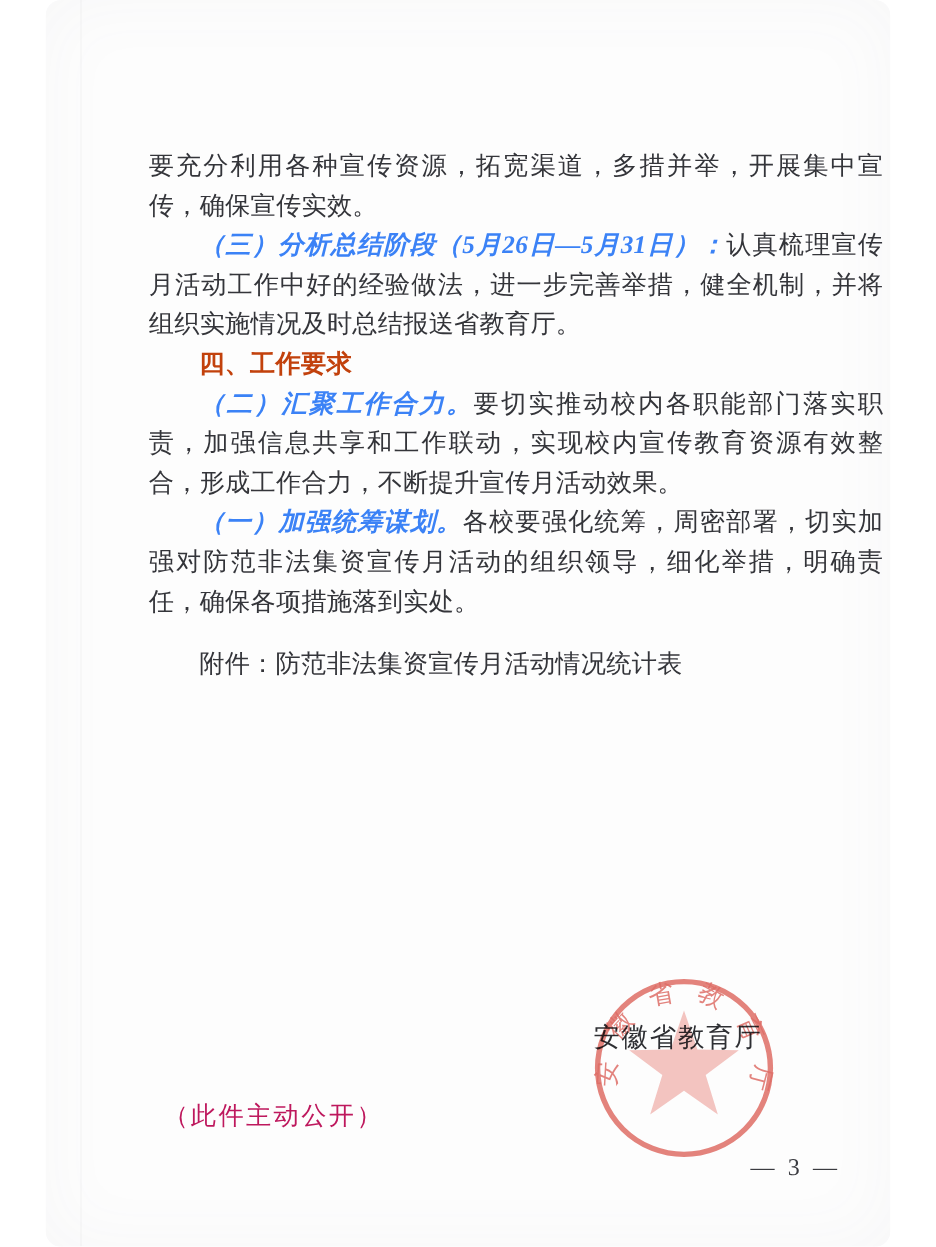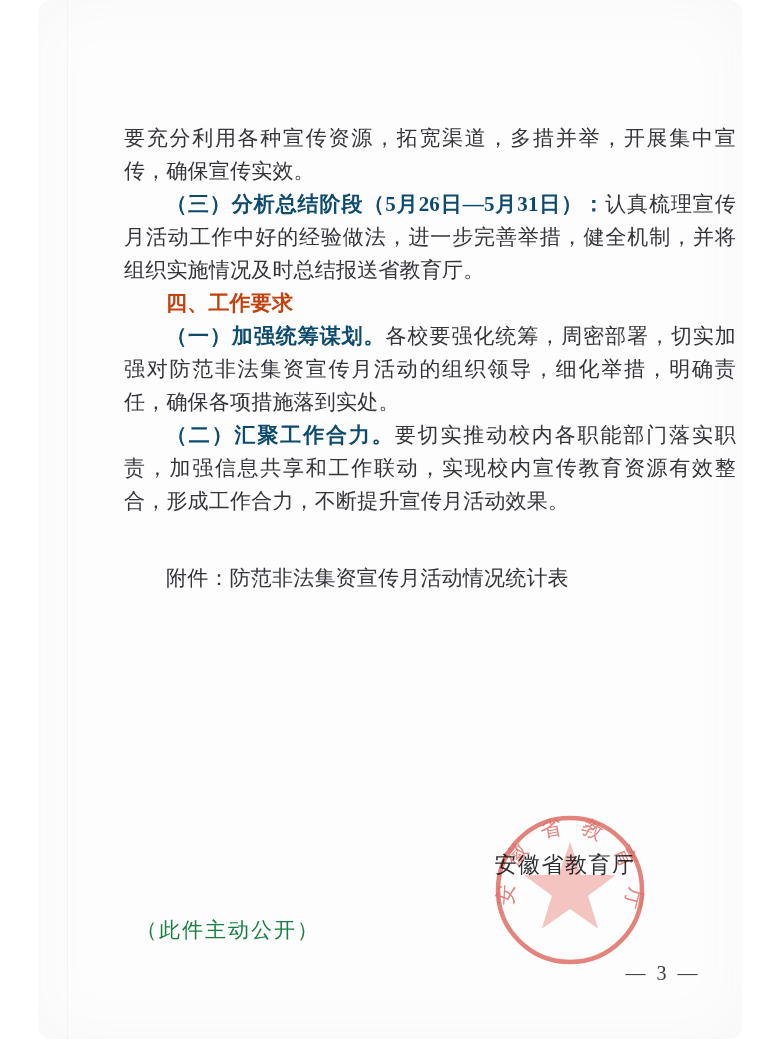--- a/index.html
+++ b/index.html
@@ -23,56 +23,56 @@
   }
   .body-text {
     position:absolute;
     left:86px; top:122px; width:612px;
     font-size:21px; line-height:33px;
     text-align:justify;
     letter-spacing:0.2px;
   }
   .para { margin:0; padding:0; text-indent:2em; }
   .para.no-indent { text-indent:0; }
-  .para .lead { font-weight:700; color:#0c4a6e; }
+  .para .lead { font-weight:700; color:#3b82f6;font-style:italic; }
   .para.section-heading { font-weight:700; color:#c2410c; }
-  .para.attachment { margin-top:44px; }
+  .para.attachment { margin-top:19px; }
   .signature {
     position:absolute; left:427px; top:849px; width:200px;
     text-align:center;
     font-size:22px; line-height:32px;
     letter-spacing:1.5px;
     color:#2e2f33;
   }
   .seal {
     position:absolute; left:455px; top:813px; width:154px; height:154px;
     mix-blend-mode:multiply; opacity:0.92;
     pointer-events:none;
   }
   .disclosure {
     position:absolute; left:98px; top:916px;
-    font-size:21px; letter-spacing:2px; color:#15803d;
+    font-size:21px; letter-spacing:2px; color:#be185d;
   }
   .page-number {
     position:absolute; left:560px; top:962px; width:130px;
     text-align:center; font-size:20px; letter-spacing:3px; color:#3a3b40;
   }
 </style>
 </head>
 <body>
 
 <div class="page">
   <div class="scan-edge"></div>
 
   <main class="body-text">
     <p class="para no-indent"><span>要充分利用各种宣传资源，拓宽渠道，多措并举，开展集中宣传，确保宣传实效。</span></p>
     <p class="para"><span class="lead">（三）分析总结阶段（5月26日—5月31日）：</span><span>认真梳理宣传月活动工作中好的经验做法，进一步完善举措，健全机制，并将组织实施情况及时总结报送省教育厅。</span></p>
     <p class="para section-heading"><span>四、工作要求</span></p>
+    <p class="para"><span class="lead">（二）汇聚工作合力。</span><span>要切实推动校内各职能部门落实职责，加强信息共享和工作联动，实现校内宣传教育资源有效整合，形成工作合力，不断提升宣传月活动效果。</span></p>
     <p class="para"><span class="lead">（一）加强统筹谋划。</span><span>各校要强化统筹，周密部署，切实加强对防范非法集资宣传月活动的组织领导，细化举措，明确责任，确保各项措施落到实处。</span></p>
-    <p class="para"><span class="lead">（二）汇聚工作合力。</span><span>要切实推动校内各职能部门落实职责，加强信息共享和工作联动，实现校内宣传教育资源有效整合，形成工作合力，不断提升宣传月活动效果。</span></p>
     <p class="para attachment"><span>附件：防范非法集资宣传月活动情况统计表</span></p>
   </main>
 
   <div class="signature">
     <div>安徽省教育厅</div>
   </div>
 
   <div class="seal">
     <svg width="154" height="154" viewBox="0 0 154 154">
       <circle cx="77" cy="77" r="72" fill="none" stroke-width="4.5" opacity="0.8" stroke="#dc574f"></circle>

